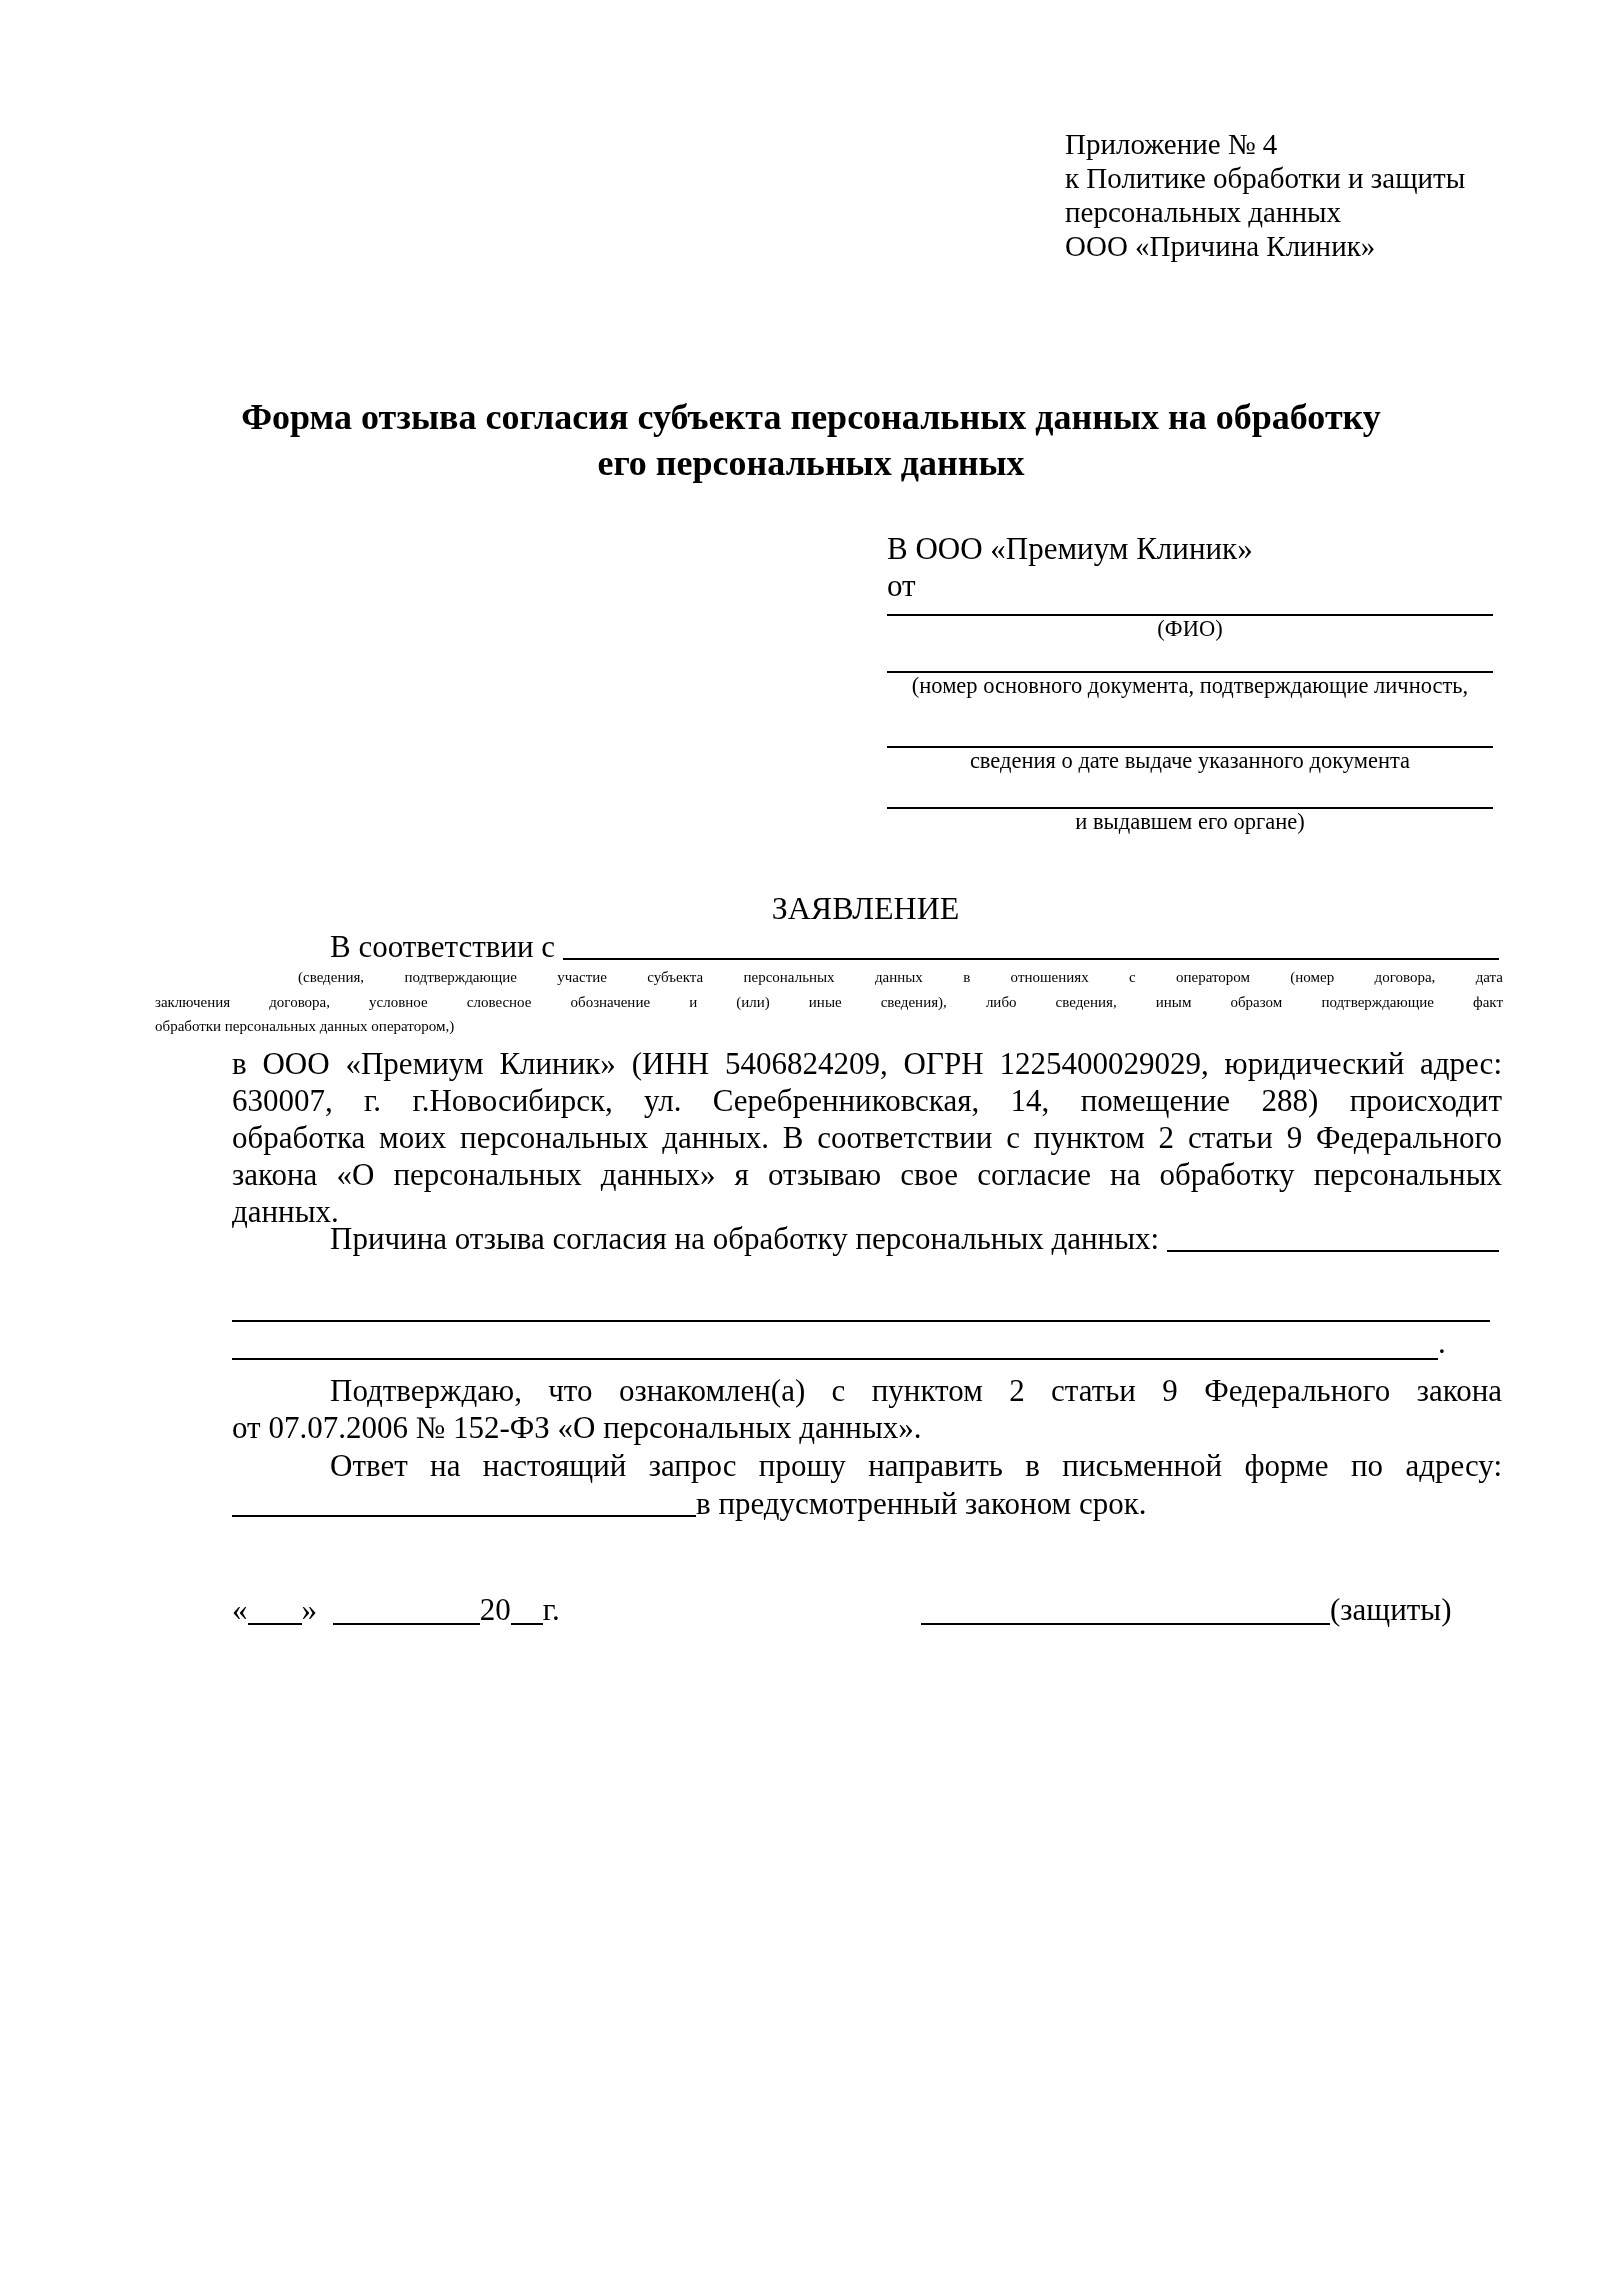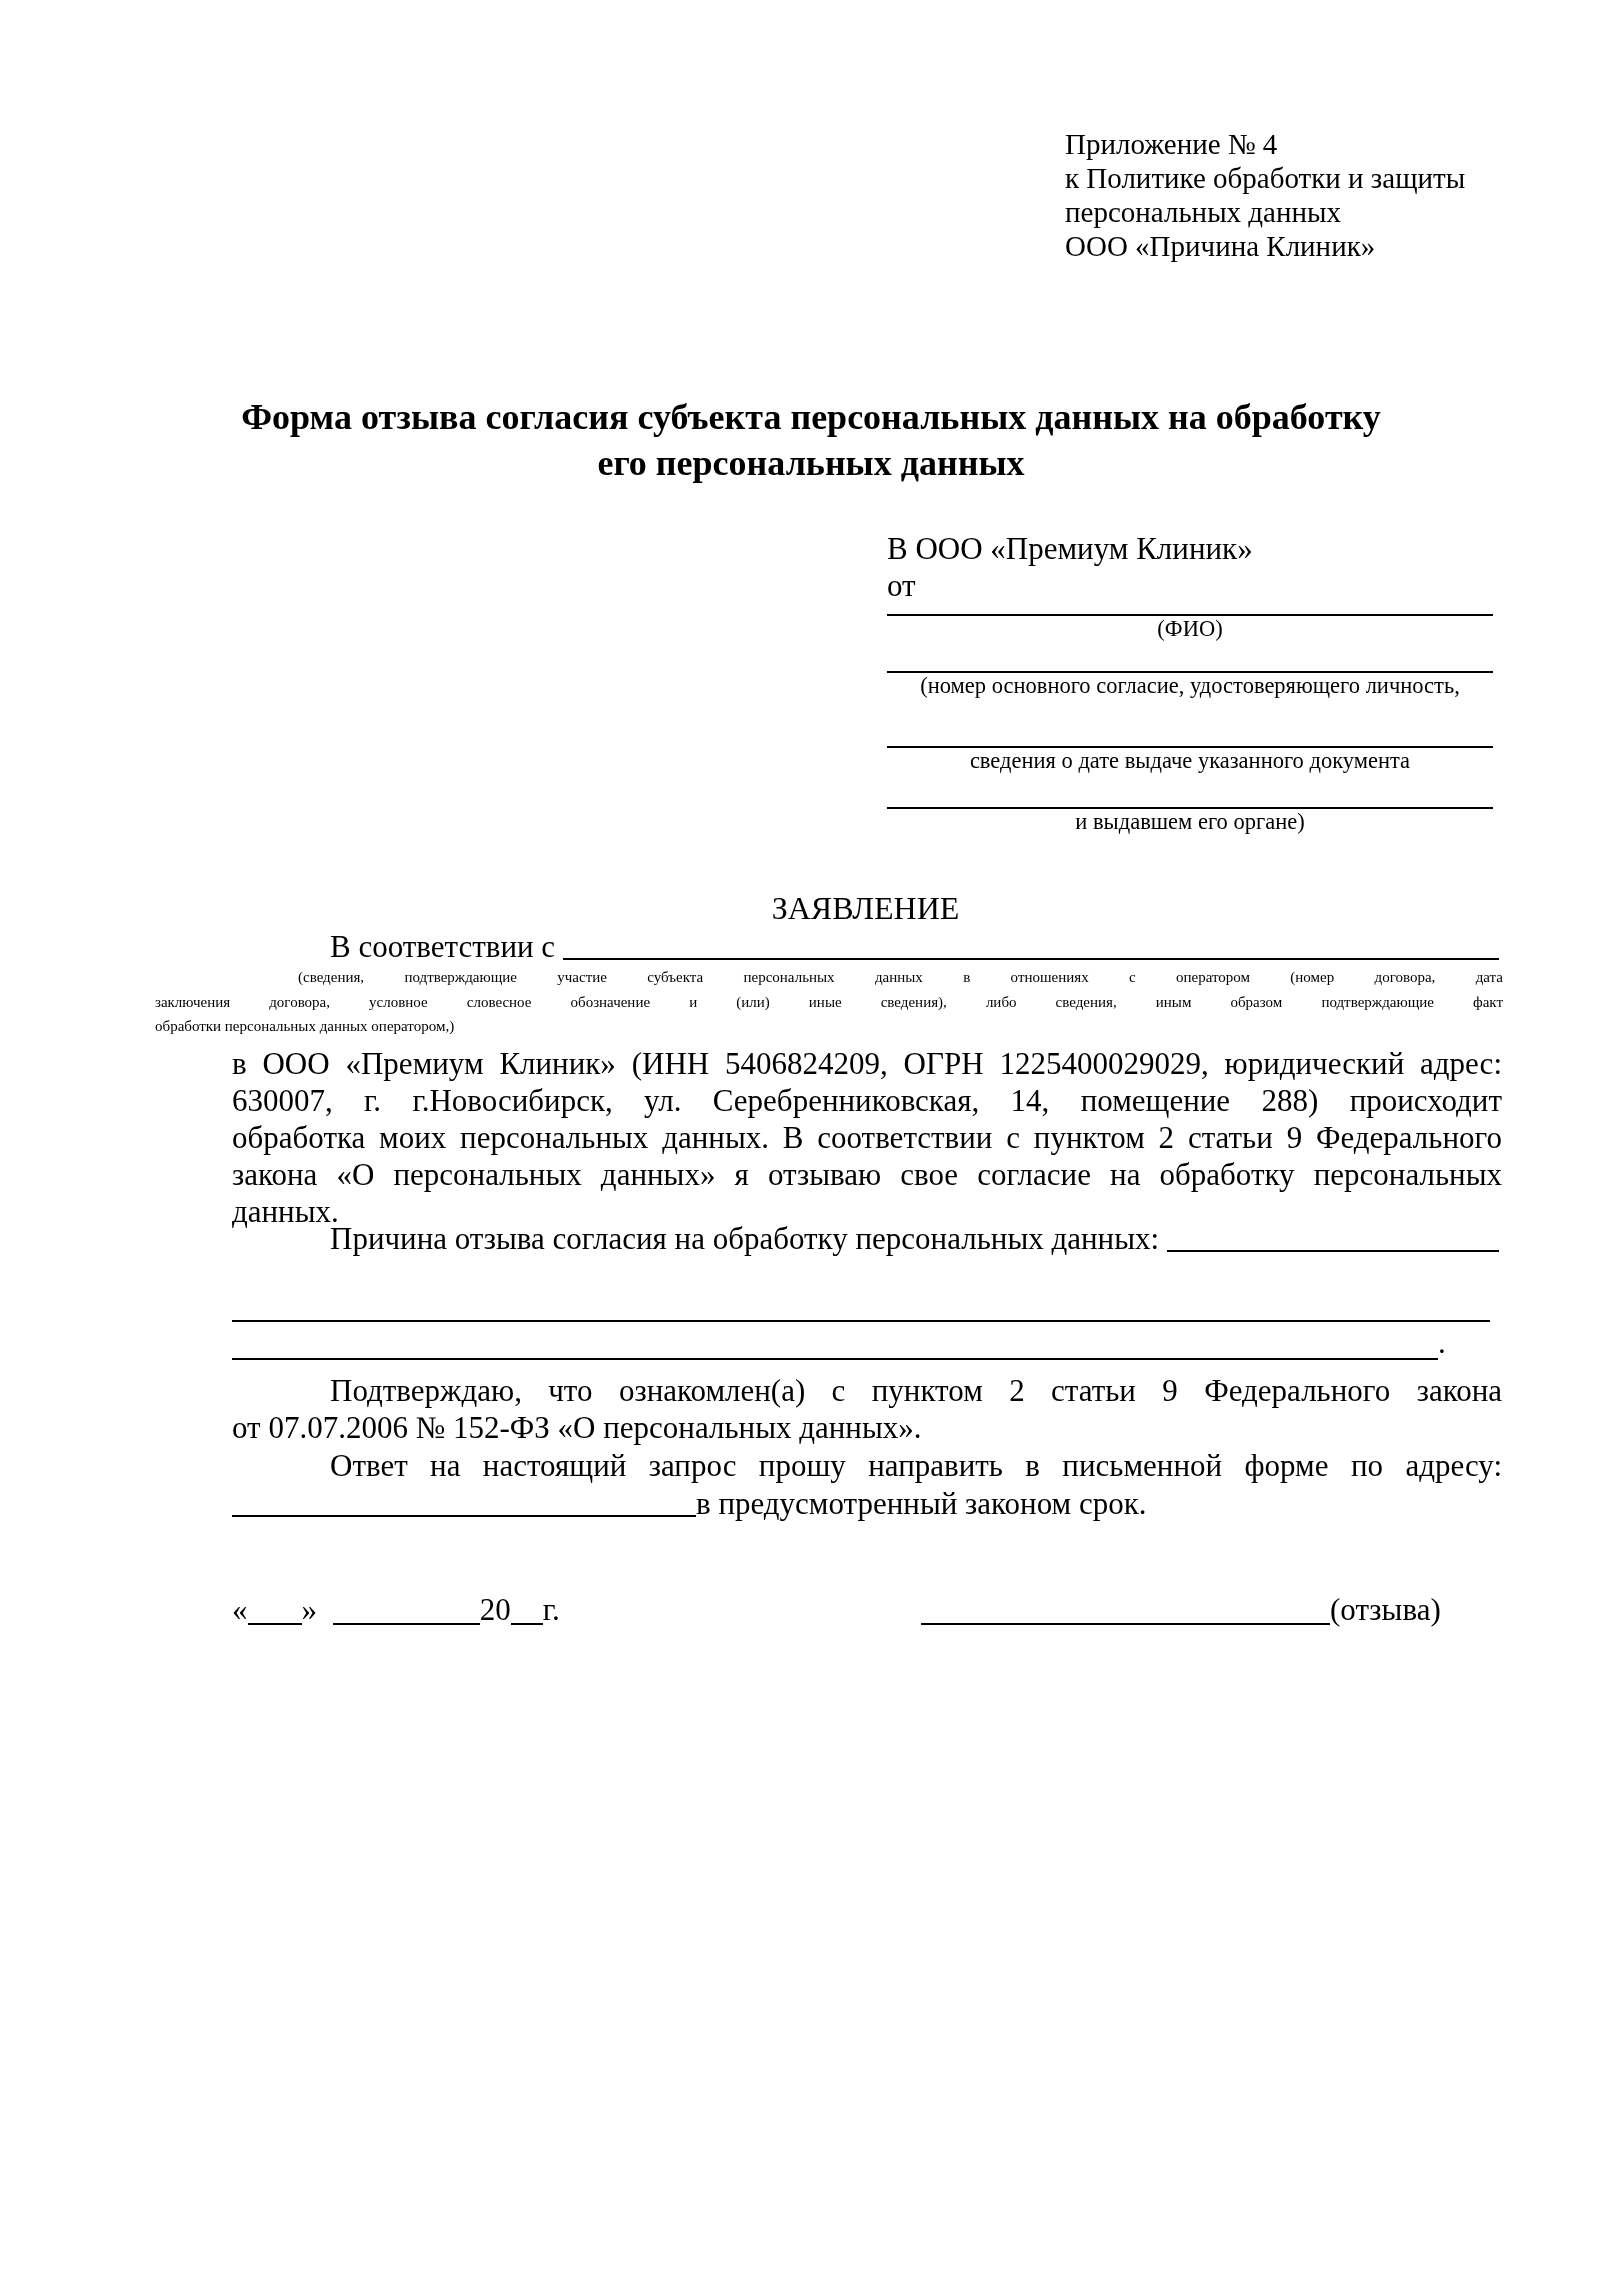--- a/index.html
+++ b/index.html
@@ -70,21 +70,21 @@
     <div>Форма отзыва согласия субъекта персональных данных на обработку</div>
     <div>его персональных данных</div>
   </div>
 
   <div class="addr">
     <div>В ООО «Премиум Клиник»</div>
     <div>от</div>
     <div class="u u1"></div>
     <div class="cap">(ФИО)</div>
     <div class="u u2"></div>
-    <div class="cap">(номер основного согласие, удостоверяющего личность,</div>
+    <div class="cap">(номер основного документа, подтверждающие личность,</div>
     <div class="u u3"></div>
     <div class="cap">сведения о дате выдаче указанного документа</div>
     <div class="u u4"></div>
     <div class="cap">и выдавшем его органе)</div>
   </div>
 
   <div class="stmt-head">ЗАЯВЛЕНИЕ</div>
 
   <div class="introw">
     <span class="indent"></span>
@@ -135,17 +135,17 @@
     <span class="b b-day"></span>
     <span>»</span>
     <span class="b b-month"></span>
     <span>20</span>
     <span class="b b-year"></span>
     <span>г.</span>
   </div>
 
   <div class="signrow">
     <span class="b"></span>
-    <span>(отзыва)</span>
+    <span>(защиты)</span>
   </div>
 
 </div>
 
 
 </body></html>

